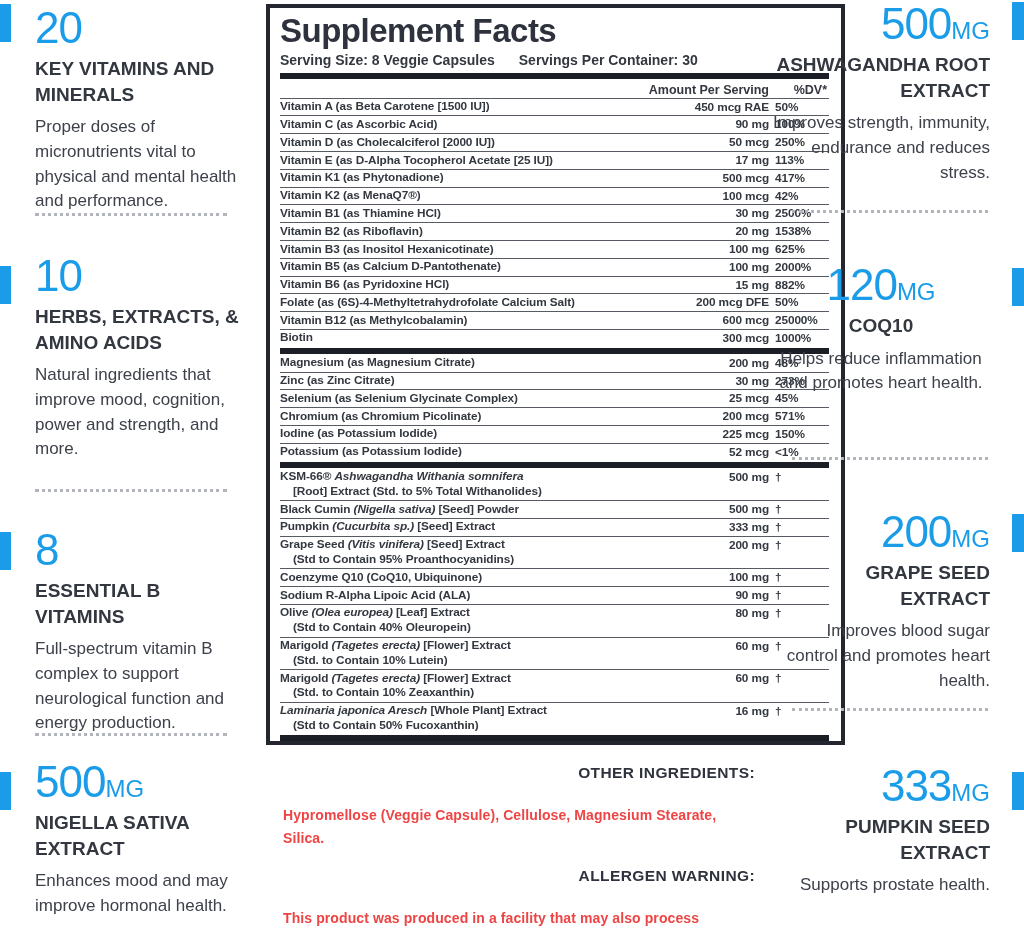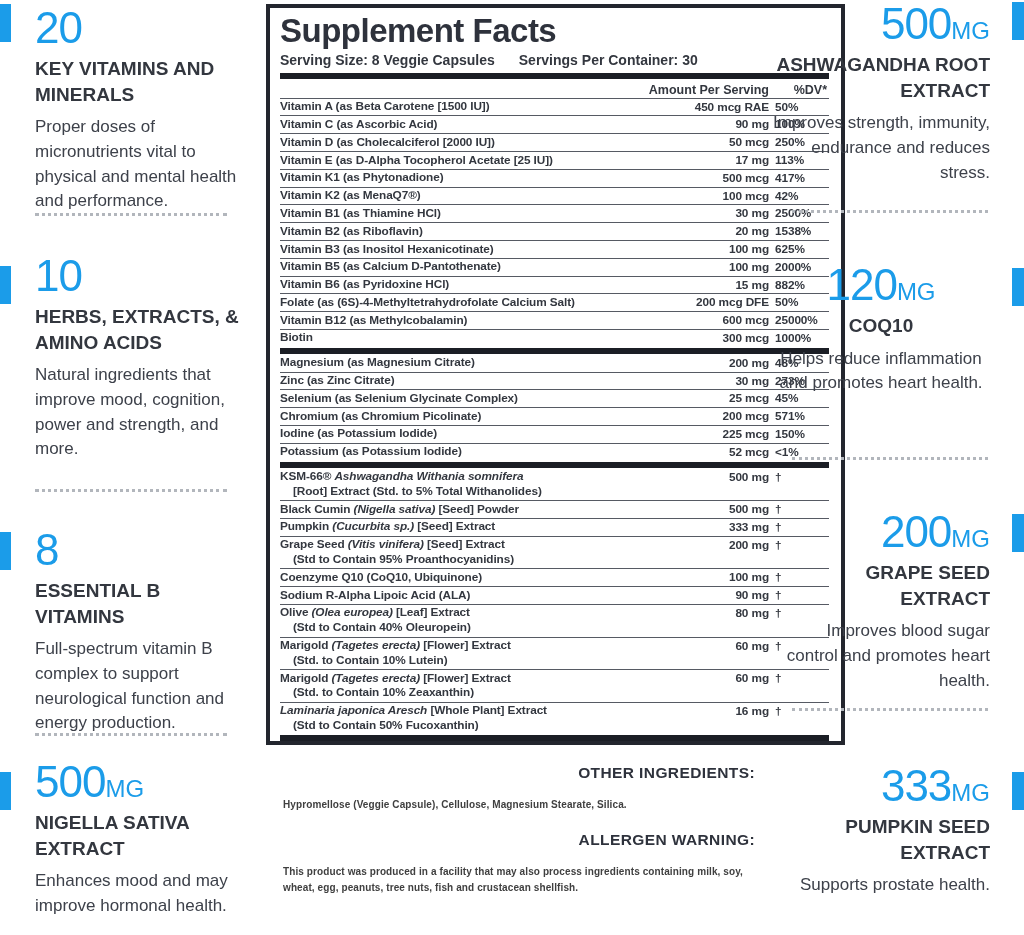--- a/index.html
+++ b/index.html
@@ -39,21 +39,21 @@
   .row.no-top{border-top:none;}
   .rname i{}
   .rsub{padding-left:13px;padding-top:1px;}
   .amt{position:absolute;right:60px;top:2px;white-space:nowrap;text-align:center;}
   .dv{position:absolute;right:2px;top:2px;width:52px;text-align:left;}
   .footnotes{border-top:6px solid #1b1e25;margin-top:1px;padding-top:3px;
              font-size:11.5px;font-weight:bold;color:#33373f;line-height:1.3;}
   
   .bottom-block{position:absolute;left:283px;top:764px;width:472px;}
   .bb-heading{font-size:15.5px;font-weight:bold;letter-spacing:0.4px;color:#2e323c;text-align:right;}
-  .bb-text{font-size:10px;font-weight:bold;letter-spacing:0.1px;color:#404040;line-height:1.62;margin-top:15px;}
+  .bb-text{font-size:14px;font-weight:bold;letter-spacing:0.1px;color:#ef4444;line-height:1.62;margin-top:22px;}
   .bb-gap{height:18px;}
 </style>
 </head>
 <body>
 
 <div class="facts">
   <div class="facts-title">Supplement Facts</div>
   <div class="serving-row">
     <span>Serving Size: 8 Veggie Capsules</span>
     <span>Servings Per Container: 30</span>

